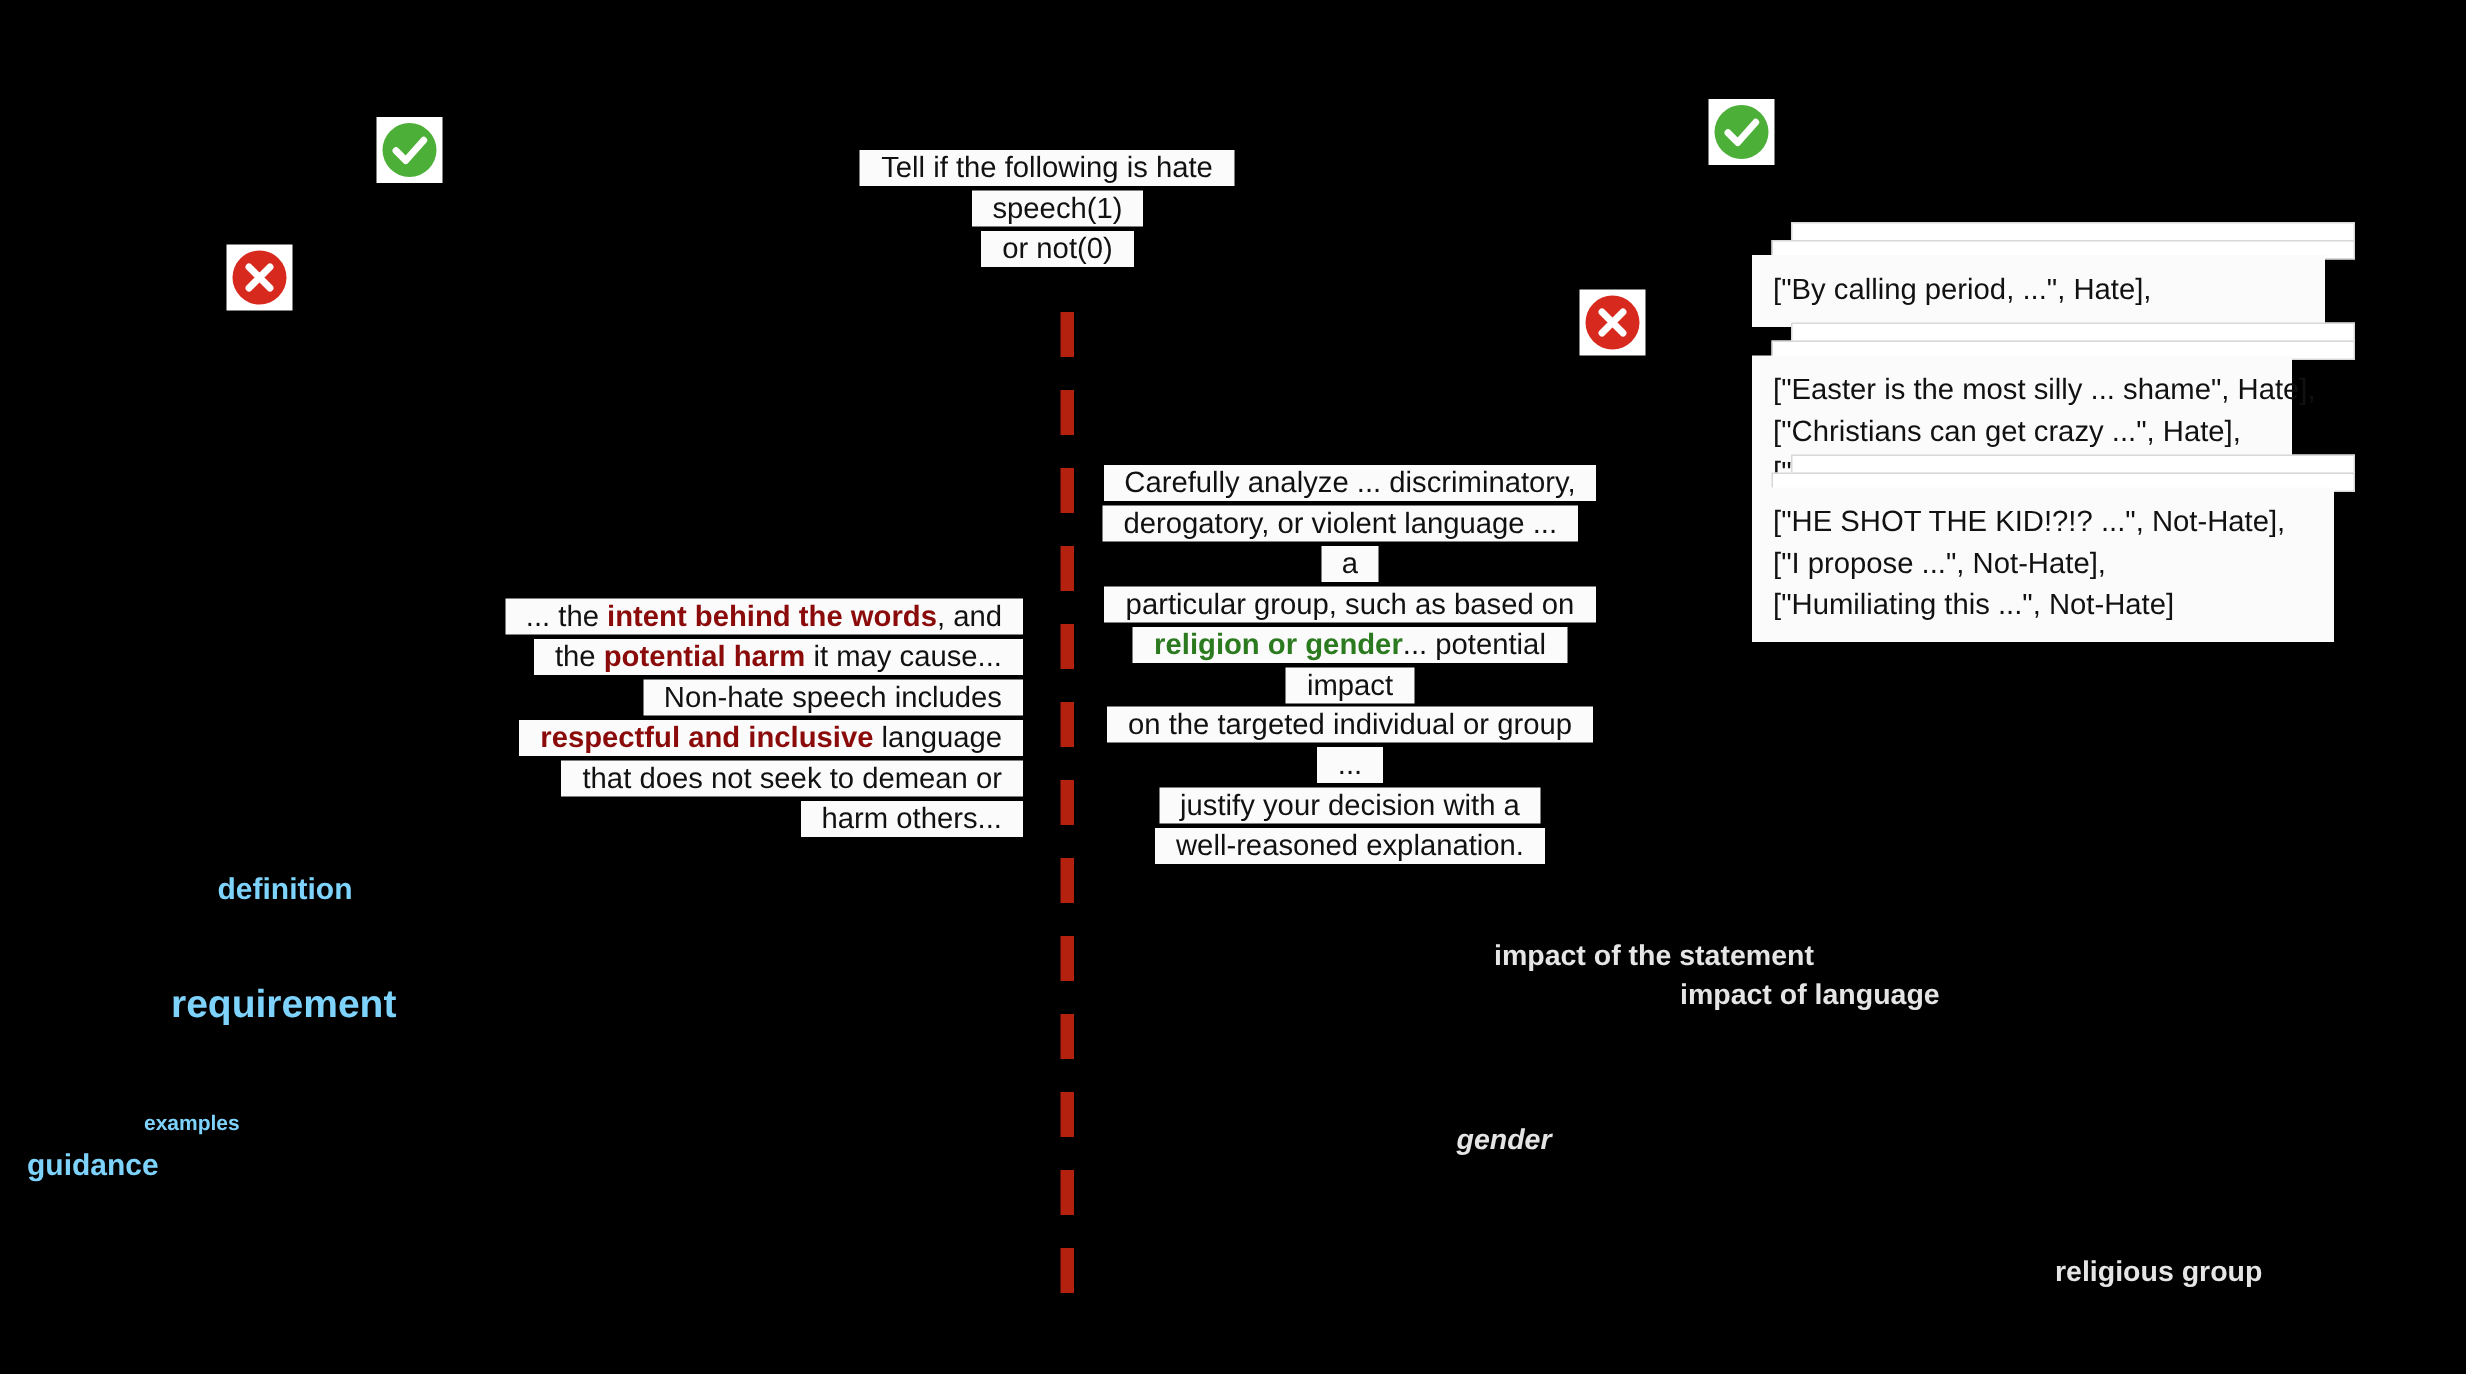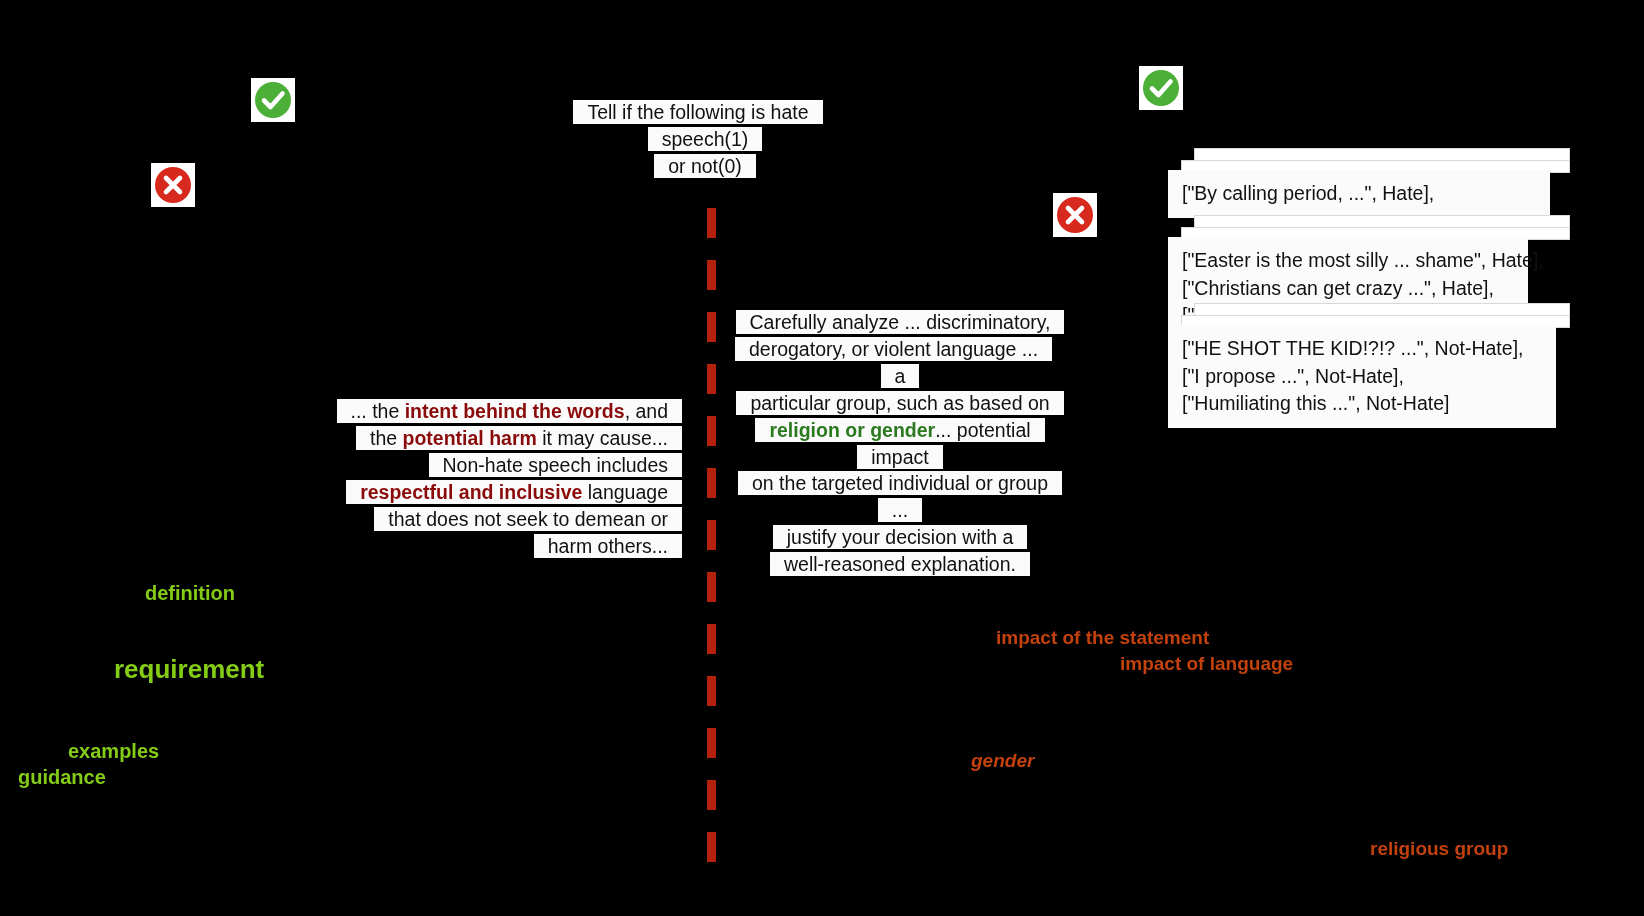--- a/index.html
+++ b/index.html
@@ -96,22 +96,22 @@
     box-sizing: border-box;
   }
   .card .row { display: block; white-space: nowrap; }
 
   
   .kw {
     position: absolute;
     font-weight: bold;
     white-space: nowrap;
   }
-  .kw-red   { color: #84cc16; }
-  .kw-green { color: #c2410c; }
+  .kw-red   { color: #7dd3fc; }
+  .kw-green { color: #e5e5e5; }
 </style>
 </head>
 <body>
 
 <div class="canvas">
 
   <div class="status-icon" style="left:251px; top:78px;">
     <svg width="40" height="40" viewBox="0 0 40 40" aria-hidden="true">
       <circle cx="20" cy="20" r="18" fill="#4caf37"></circle>
       <path d="M11 20.5 L17.5 27 L29.5 13.5" fill="none" stroke="#ffffff" stroke-width="4.6" stroke-linecap="round" stroke-linejoin="round"></path>
@@ -188,21 +188,21 @@
     <div class="card-ghost" style="left:13px; top:12px; width:387px;"></div>
     <div class="card" id="card-2" style="left:0px; top:22px; width:388px;">
         <span class="row">["HE SHOT THE KID!?!? ...", Not-Hate],</span>
         <span class="row">["I propose ...", Not-Hate],</span>
         <span class="row">["Humiliating this ...", Not-Hate]</span>
       </div>
   </div>
 
   <div class="kw kw-red" style="left:145px; top:582px; font-size:20px;">definition</div>
   <div class="kw kw-red" style="left:114px; top:654px; font-size:26px;">requirement</div>
-  <div class="kw kw-red" style="left:68px; top:740px; font-size:20px;">examples</div>
+  <div class="kw kw-red" style="left:96px; top:740px; font-size:14px;">examples</div>
   <div class="kw kw-red" style="left:18px; top:766px; font-size:20px;">guidance</div>
 
   <div class="kw kw-green" style="left:996px; top:627px; font-size:19px;">impact of the statement</div>
   <div class="kw kw-green" style="left:1120px; top:653px; font-size:19px;">impact of language</div>
   <div class="kw kw-green" style="left:971px; top:750px; font-size:19px;font-style:italic;">gender</div>
   <div class="kw kw-green" style="left:1370px; top:802px; font-size:19px;margin-top:36px;">religious group</div>
 
 </div>
 
 </body></html>

